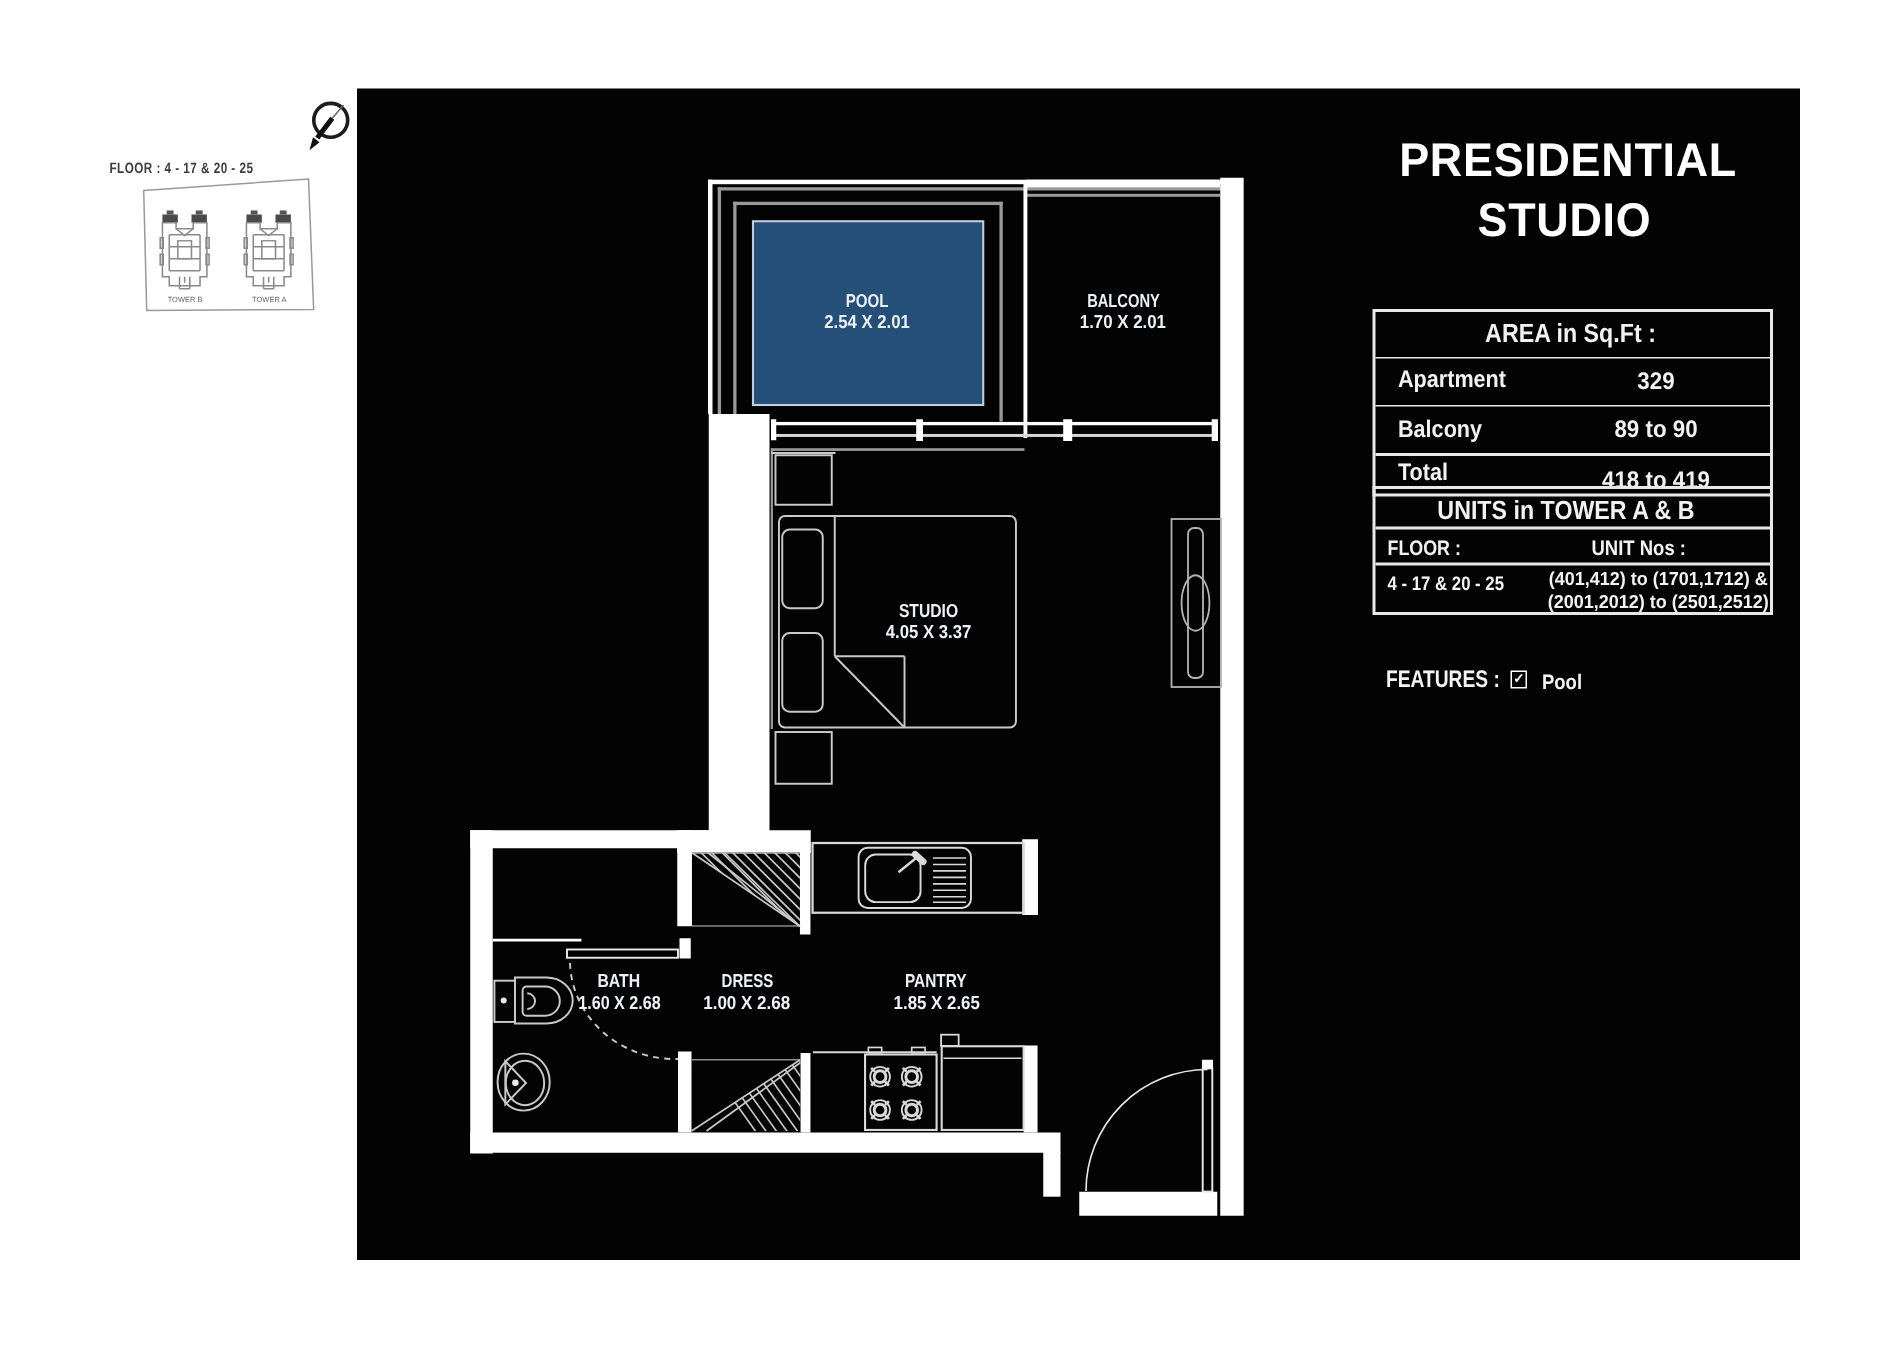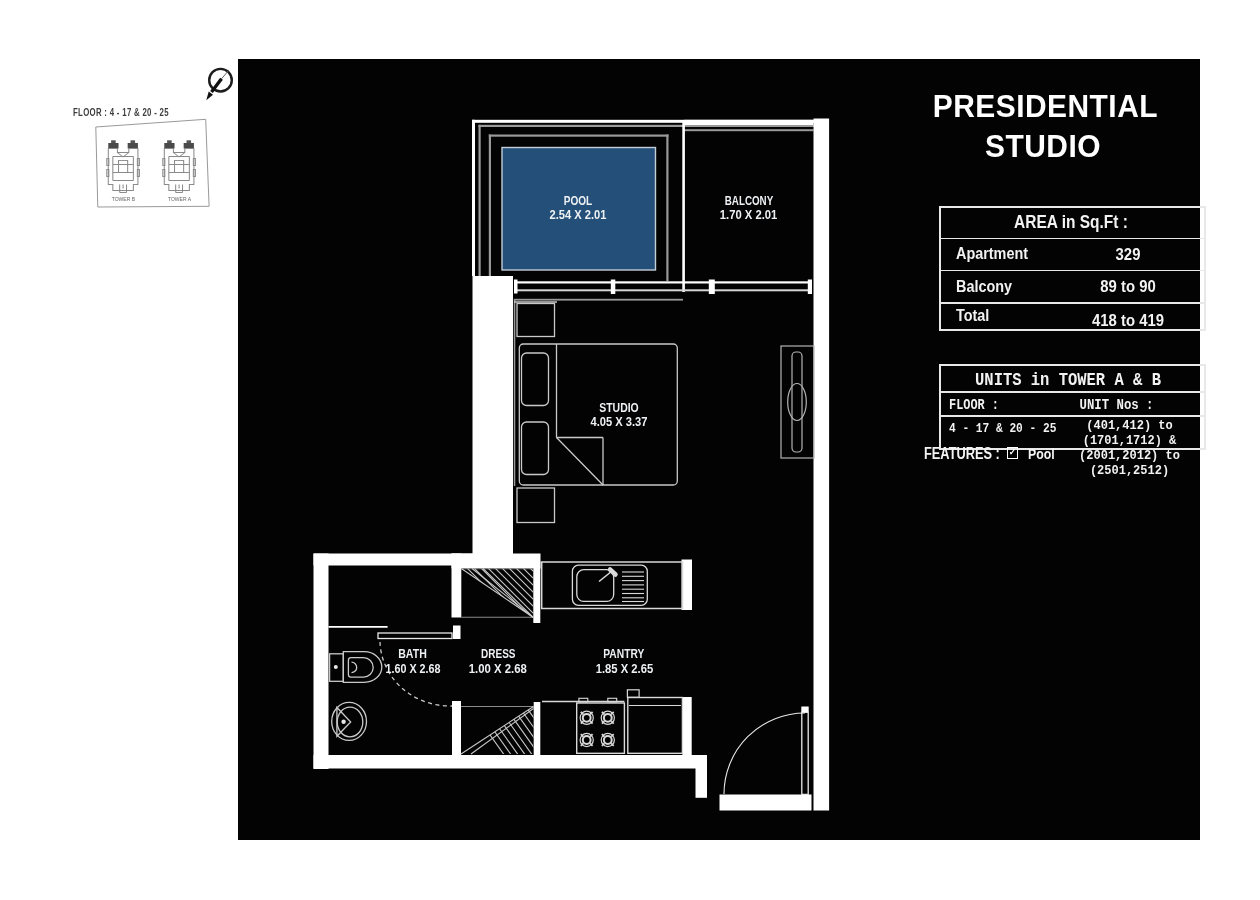--- a/index.html
+++ b/index.html
@@ -1,23 +1,23 @@
 <!DOCTYPE html>
 <html><head>
 <meta charset="utf-8">
 <style>
 html,body{margin:0;padding:0;background:#fff;width:1260px;height:900px;overflow:hidden;}
 body{font-family:"Liberation Sans", sans-serif;position:relative;}
 .abs{position:absolute;}
 .wt{color:#f4f4f4;font-weight:bold;}
 #panel{left:238px;top:59px;width:962px;height:781px;background:#030303;}
 #title{left:927px;top:85.5px;width:232px;text-align:center;color:#fff;font-weight:bold;font-size:31.5px;line-height:40px;letter-spacing:0.5px;transform:scaleX(0.95);transform-origin:50% 0;}
-.tbl{border:2px solid #e8e8e8;color:#f2f2f2;font-weight:bold;margin-left:24px;}
+.tbl{border:2px solid #e8e8e8;color:#f2f2f2;font-weight:bold;}
 #areaT{left:915px;top:205.5px;width:262.5px;height:121px;}
-#unitT{left:915px;top:364px;width:262.5px;height:81.5px;font-family:Liberation Mono, monospace;}
+#unitT{left:915px;top:324px;width:262.5px;height:81.5px;}
 </style>
 </head>
 <body>
 <div class="abs" id="panel"></div>
 
 <div class="abs" style="left:73px;top:107px;font-size:10px;font-weight:bold;color:#3d3d3d;letter-spacing:0.4px;transform:scaleX(0.78);transform-origin:0 0;">FLOOR : 4 - 17 &amp; 20 - 25</div>
 
 <svg class="abs" style="left:0;top:0" width="1260" height="900" viewBox="0 0 1260 900">
 
   <g>

